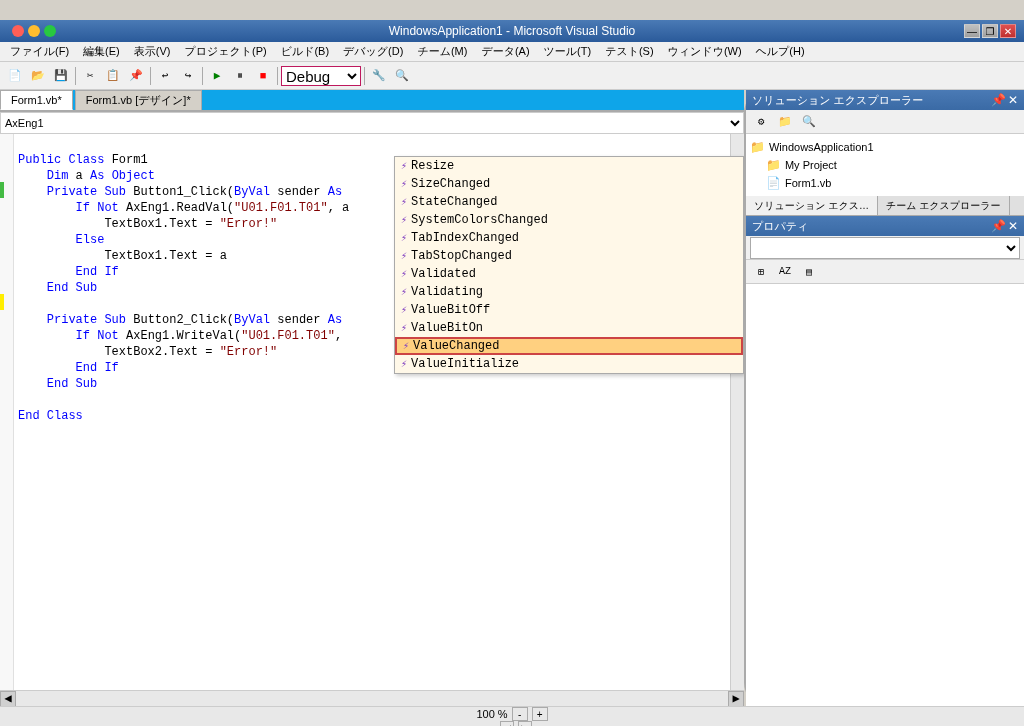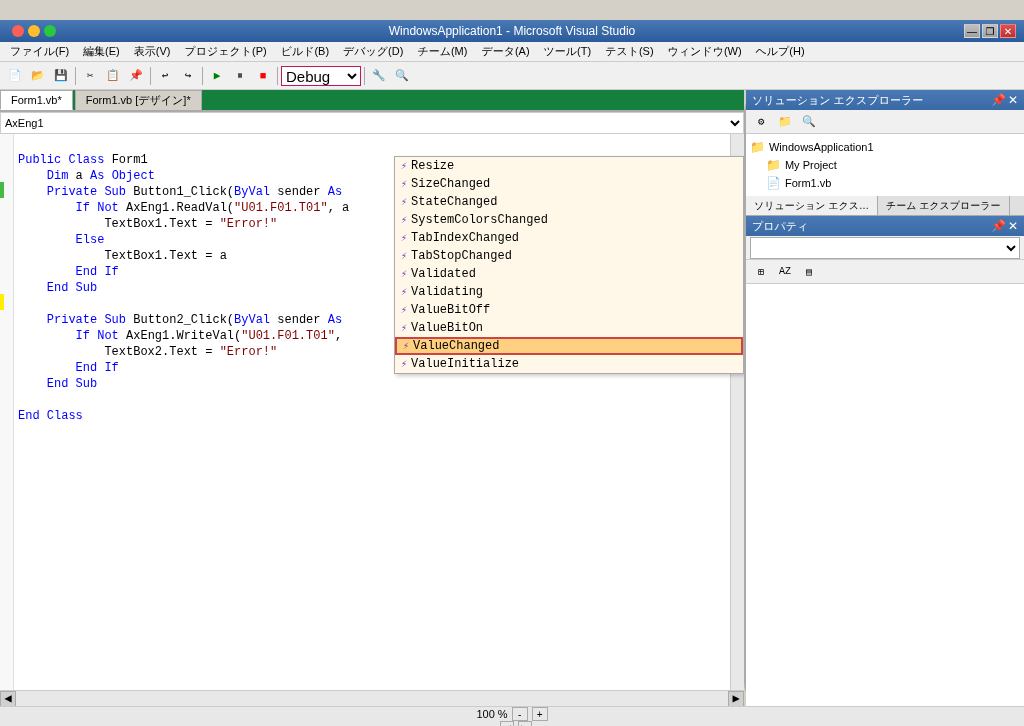--- a/index.html
+++ b/index.html
@@ -27,21 +27,21 @@
     .tb-sep { width: 1px; height: 18px; background: #aaa; margin: 0 2px; }
     .debug-combo { height: 20px; width: 80px; font-size: 15px; border: 1px solid #be185d; background: white; }
 
     
     #main { display: flex; height: calc(726px - 22px - 20px - 28px - 20px - 20px); }
 
     
     #editor-area { flex: 1; display: flex; flex-direction: column; background: #fff; min-width: 0; }
 
     
-    #tab-bar { background: #15803d; height: 22px; display: flex; align-items: flex-end; border-bottom: 2px solid #aaa; font-size: 11px; font-family: 'MS UI Gothic', sans-serif; }
+    #tab-bar { background: #0ea5e9; height: 22px; display: flex; align-items: flex-end; border-bottom: 2px solid #aaa; font-size: 11px; font-family: 'MS UI Gothic', sans-serif; }
     .tab { padding: 3px 10px; border: 1px solid #aaa; border-bottom: none; background: #d4d0c8; margin-right: 2px; cursor: pointer; height: 20px; display: flex; align-items: center; }
     .tab.active { background: white; border-bottom: 1px solid white; }
 
     
     #code-container { flex: 1; display: flex; flex-direction: column; overflow: hidden; position: relative; }
     #code-header { display: flex; height: 22px; border-bottom: 1px solid #ccc; background: #f8f8f8; }
     .code-dropdown { flex: 1; height: 22px; font-size: 11px; border: 1px solid #ccc; background: white; font-family: 'MS UI Gothic', sans-serif; }
     #code-body { flex: 1; display: flex; overflow: hidden; position: relative; }
     #code-text { flex: 1; padding: 2px 4px; font-size: 12px; font-family: 'Courier New', monospace; white-space: pre; overflow: auto; line-height: 16px; }
 

